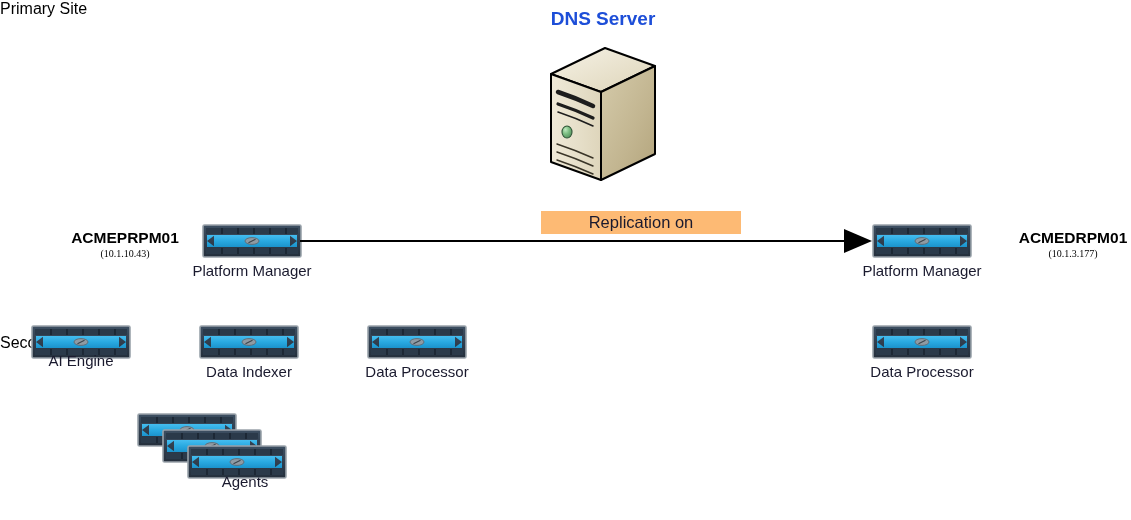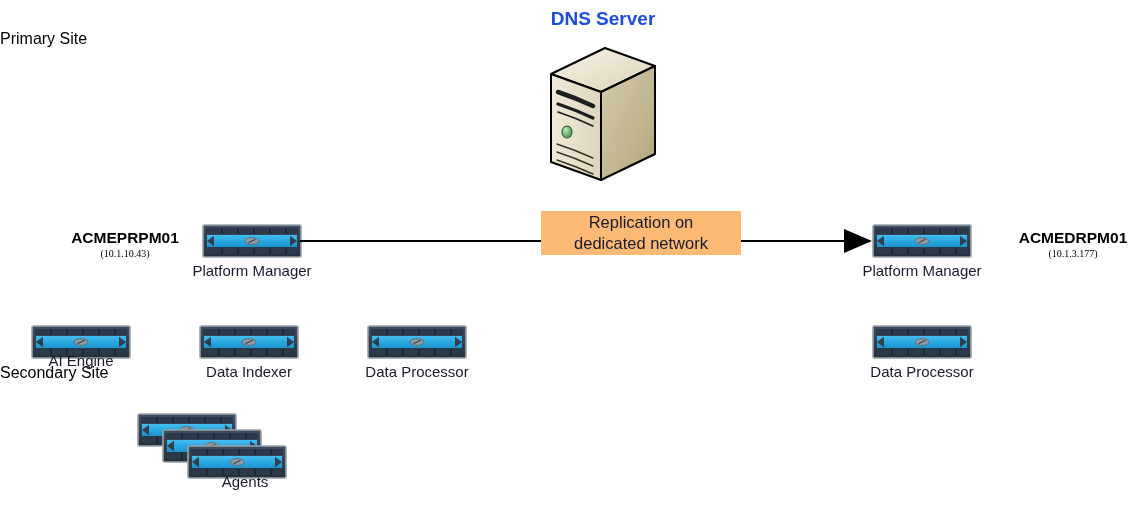--- a/index.html
+++ b/index.html
@@ -12,21 +12,21 @@
   }
   #canvas {
     position: relative;
     width: 1131px;
     height: 520px;
     background: #ffffff;
     overflow: hidden;
   }
   #primary-site-box  { left: 8px;   top: 202px; width: 488px; height: 316px; }
   #secondary-site-box{ left: 717px; top: 202px; width: 404px; height: 316px; }
-  #primary-site-title   { left: 20px;  top: 168px; margin-top: 30px; }
+  #primary-site-title   { left: 20px;  top: 168px; }
   #secondary-site-title { left: 726px; top: 168px; }
 
   
   .device {
     position: absolute;
     width: 100px;
     height: 34px;
   }
   .device .dev-svg { display: block; width: 100px; height: 34px; }
 
@@ -378,21 +378,20 @@
   </div>
   <div class="device-label" style="left:245px; top:473px;">Agents</div>
 
   <svg id="replication-connector" viewBox="0 0 586 32" xmlns="http://www.w3.org/2000/svg">
     <line x1="4" y1="15" x2="556" y2="15" stroke="#000000" stroke-width="2"></line>
     <polygon points="576,15 548,3 548,27" fill="#000000"></polygon>
   </svg>
 
   <div id="replication-label">
     <span>Replication on</span>
-    <span>dedicated network</span>
   </div>
 
   <div id="secondary-site-title">Secondary Site</div>
   <div id="secondary-site-box"></div>
 
   <div class="device" style="left:872px; top:224px;">
     <svg class="dev-svg" viewBox="0 0 100 34" xmlns="http://www.w3.org/2000/svg">
       <rect x="1" y="1" width="98" height="32" rx="1.5" fill="url(#devFrame)" stroke="#9aa3ab" stroke-width="1.6"></rect>
       <rect x="4" y="4" width="92" height="6" fill="#2b3a4a"></rect>
       <g stroke="#18222d" stroke-width="1.4">

